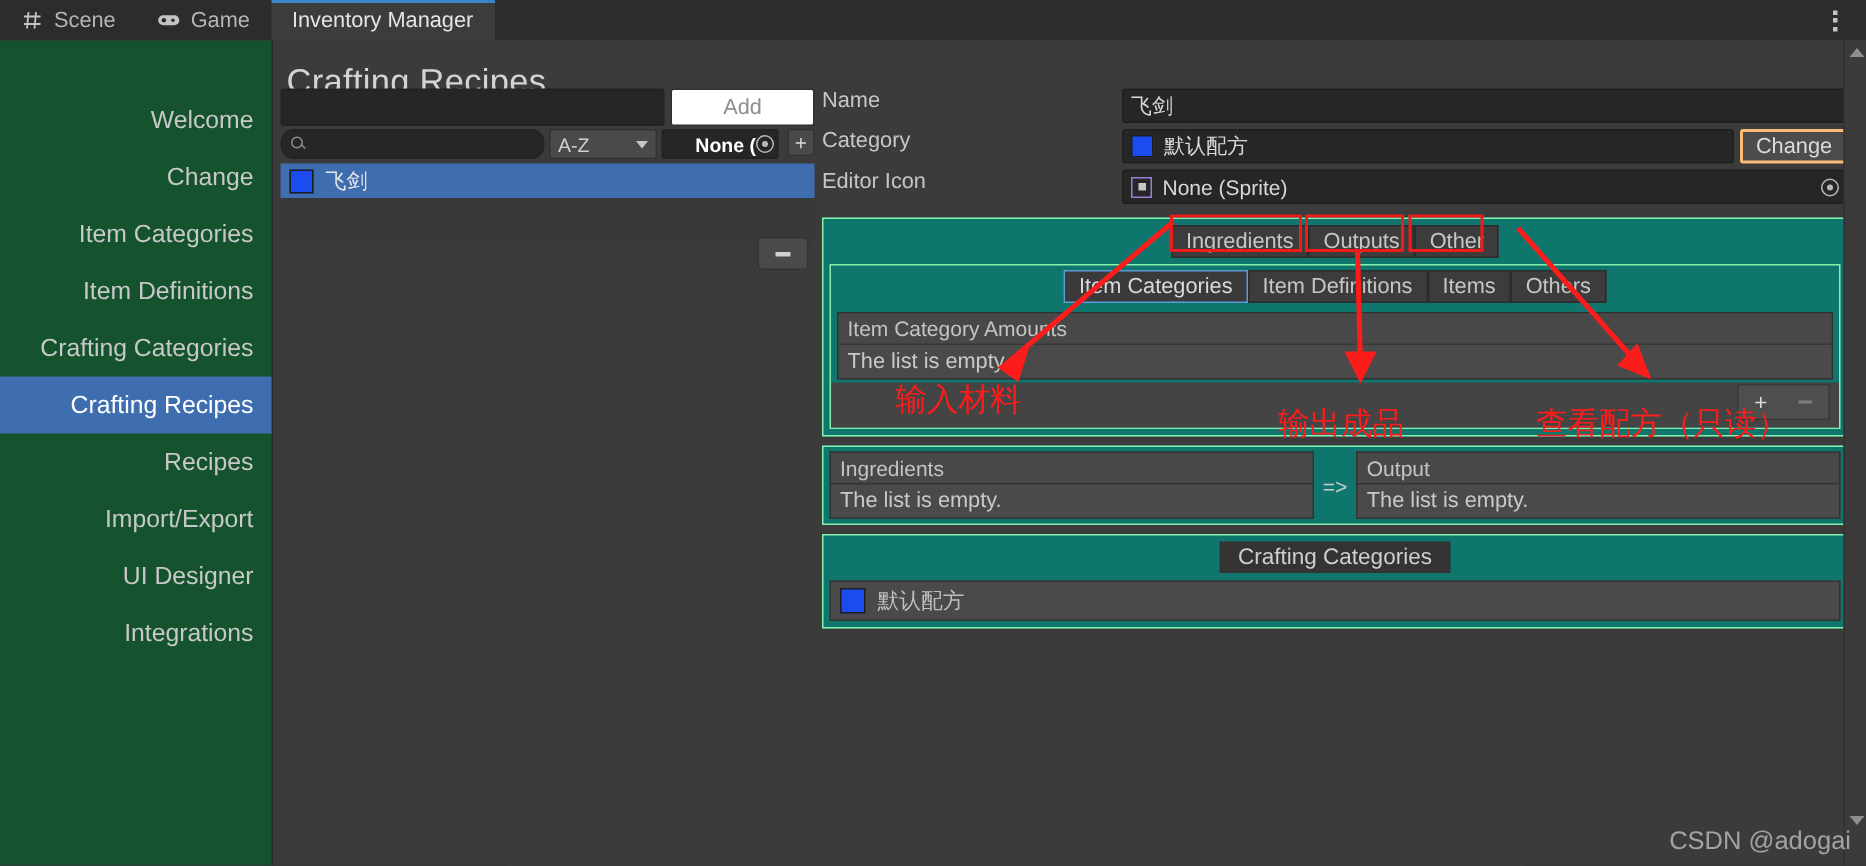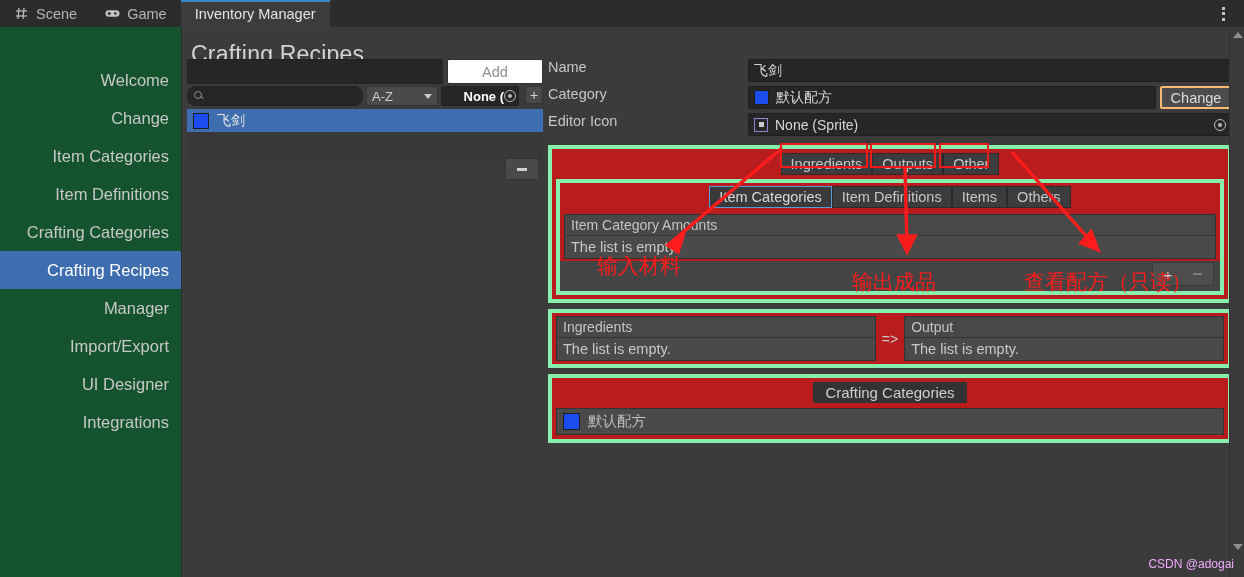--- a/index.html
+++ b/index.html
@@ -106,21 +106,21 @@
   .field-label { width:200px; font-size:14.5px; color:#c6c6c6; }
   .field-ctl { flex:1; height:23px; background:#262626; border:1px solid #1f1f1f; border-radius:2px;
                display:flex; align-items:center; padding:0 5px; color:#d8d8d8; font-size:14px; gap:7px; }
   .change-btn { width:72px; height:23px; margin-left:4px; background:#4c4c4c; border:2px solid #fdba74;
                 border-radius:2px; color:#dcdcdc; font-size:14.5px; display:flex; align-items:center; justify-content:center; }
   .sprite-ico { width:14px; height:14px; border:1.5px solid #9b7fd4; display:flex; align-items:center; justify-content:center; }
   .sprite-ico i { width:5px; height:5px; background:#c8c8c8; display:block; }
   .obj-pick { margin-left:auto; }
 
   
-  .panel { border:4px solid #86efac; background:#b91c1c; margin-top:6px; }
+  .panel { border:1px solid #86efac; background:#0f766e; margin-top:6px; }
   .tabstrip { display:flex; justify-content:center; padding:4px 0; gap:0; }
   .tabstrip.sub { padding:3px 0 4px 0; }
   .pill {
     background:#3c3c3c; border:1px solid #2b2b2b; color:#c6c6c6;
     font-size:14.5px; padding:2px 9px; white-space:nowrap;
   }
   .pill.sel-blue { border-color:#5a9bdc; color:#d9d9d9; background:#3a3a3a; }
 
   .listbox { background:#444; border:1px solid #303030; margin:2px 4px; }
   .list-head { font-size:14px; color:#c4c4c4; padding:2px 6px; border-bottom:1px solid #373737; background:#484848; }
@@ -148,21 +148,21 @@
   .vscroll { position:absolute; right:0; top:27px; width:15px; height:550px; background:#3b3b3b; border-left:1px solid #313131; }
   .vs-arrow { width:15px; height:16px; display:flex; align-items:center; justify-content:center; }
   .vs-arrow.up i { width:0;height:0;border-left:5px solid transparent;border-right:5px solid transparent;border-bottom:6px solid #8f8f8f; display:block; }
   .vs-arrow.dn i { width:0;height:0;border-left:5px solid transparent;border-right:5px solid transparent;border-top:6px solid #8f8f8f; display:block; }
 
   
   .anno { position:absolute; left:0; top:0; width:1244px; height:577px; pointer-events:none; }
   .redbox { position:absolute; border:2px solid #ef1b1b; }
   .redtext { position:absolute; color:#fc1c1c; font-size:21px; font-family:"DejaVu Sans","Liberation Sans",sans-serif; white-space:nowrap; }
 
-  .watermark { position:absolute; right:10px; bottom:6px; color:#f0abfc; font-size:12px; }
+  .watermark { position:absolute; right:10px; bottom:6px; color:#a3a3a3; font-size:17px; }
 </style>
 </head>
 <body>
 
 <div id="root">
 
   <div class="tabbar">
     <div class="etab">
       <span class="ico">
         <svg width="13" height="13" viewBox="0 0 13 13">
@@ -209,21 +209,21 @@
     <div class="nav-item">
         <span>Item Definitions</span>
       </div>
     <div class="nav-item">
         <span>Crafting Categories</span>
       </div>
     <div class="nav-item sel">
         <span>Crafting Recipes</span>
       </div>
     <div class="nav-item">
-        <span>Manager</span>
+        <span>Recipes</span>
       </div>
     <div class="nav-item">
         <span>Import/Export</span>
       </div>
     <div class="nav-item">
         <span>UI Designer</span>
       </div>
     <div class="nav-item">
         <span>Integrations</span>
       </div>

